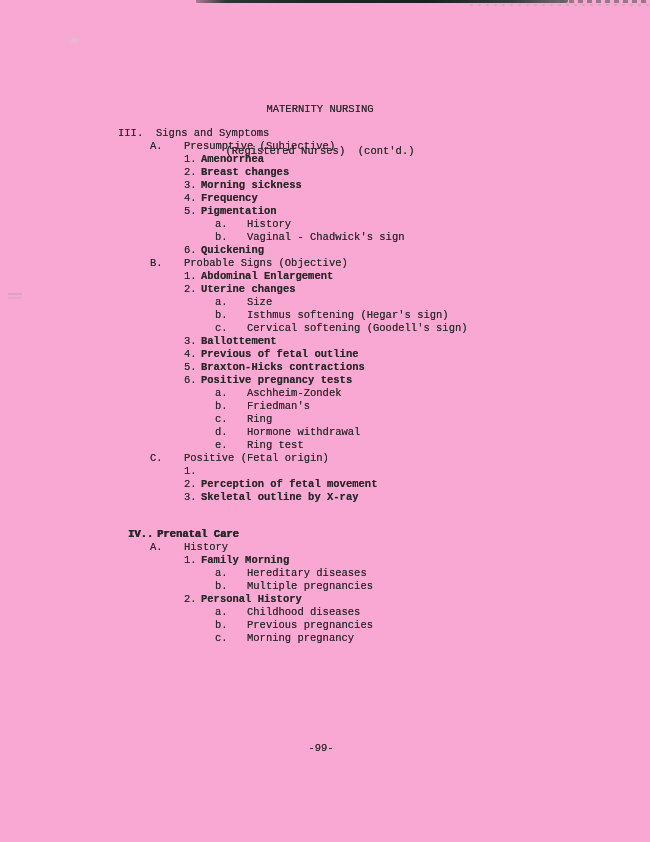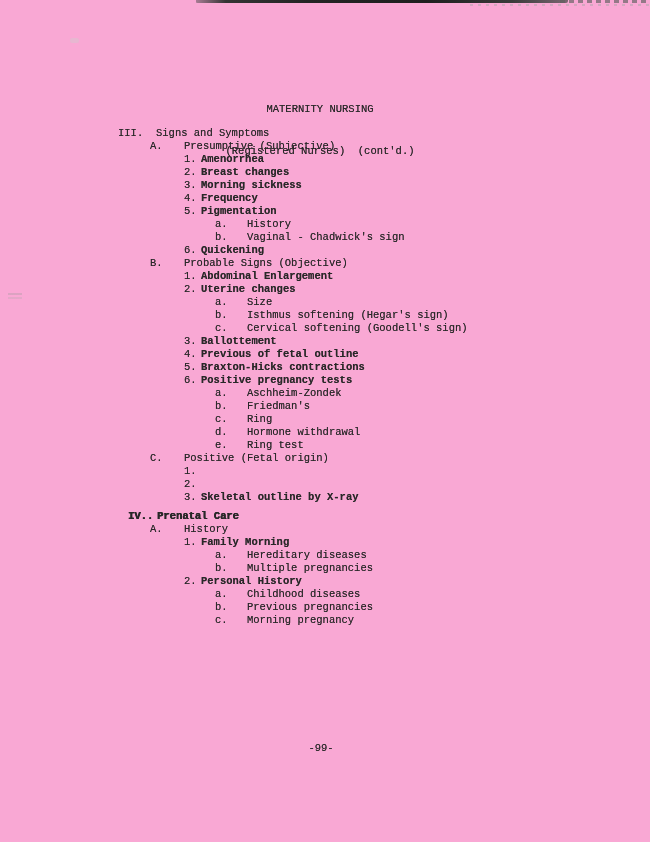--- a/index.html
+++ b/index.html
@@ -57,21 +57,21 @@
     text-shadow: 0 0 0.35px rgba(20,20,20,.65);
     white-space: pre;
   }
   
   .outline {
     position: absolute; left: 118px; top: 127px; width: 520px;
     font-size: 10.5px; line-height: 13px;
     text-shadow: 0 0 0.35px rgba(20,20,20,.6);
   }
   .line { position: relative; height: 13px; }
-  .line.gap { margin-top: 6px; }
+  .line.gap { margin-top: 24px; }
   .lbl, .txt { position: absolute; top: 0; white-space: pre; }
   .lv0 .lbl { left: 0; }    .lv0 .txt { left: 38px; }
   .lv1 .lbl { left: 32px; } .lv1 .txt { left: 66px; }
   .lv2 .lbl { left: 66px; } .lv2 .txt { left: 83px; font-weight: bold; }
   .lv3 .lbl { left: 97px; } .lv3 .txt { left: 129px; }
   .line.iv .lbl { left: 10px; }
   .line.iv .txt { left: 39px; }
   .heavy { font-weight: bold; text-shadow: 0.4px 0 0 currentColor, 0 0 0.4px rgba(20,20,20,.7); }
   
   .page-number {
@@ -201,20 +201,21 @@
       </div>
       <div class="line lv1">
         <span class="lbl">C.</span>
         <span class="txt">Positive (Fetal origin)</span>
       </div>
       <div class="line lv2">
         <span class="lbl">1.</span>
       </div>
       <div class="line lv2">
         <span class="lbl">2.</span>
+        <span class="txt">Perception of fetal movement</span>
       </div>
       <div class="line lv2">
         <span class="lbl">3.</span>
         <span class="txt">Skeletal outline by X-ray</span>
       </div>
       <div class="line lv0 iv heavy gap">
         <span class="lbl">IV..</span>
         <span class="txt">Prenatal Care</span>
       </div>
       <div class="line lv1">

